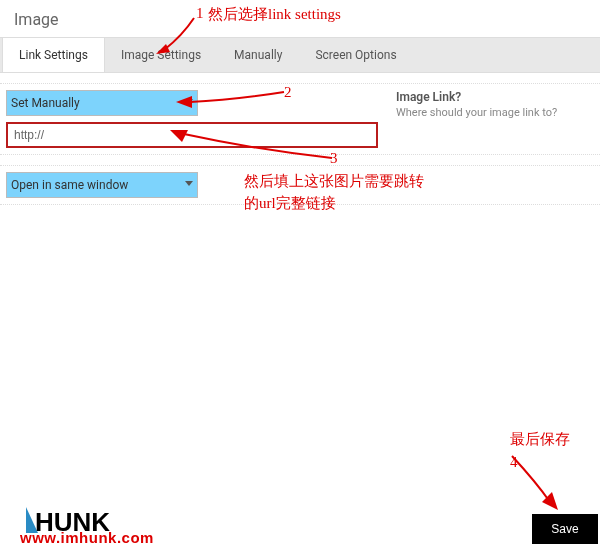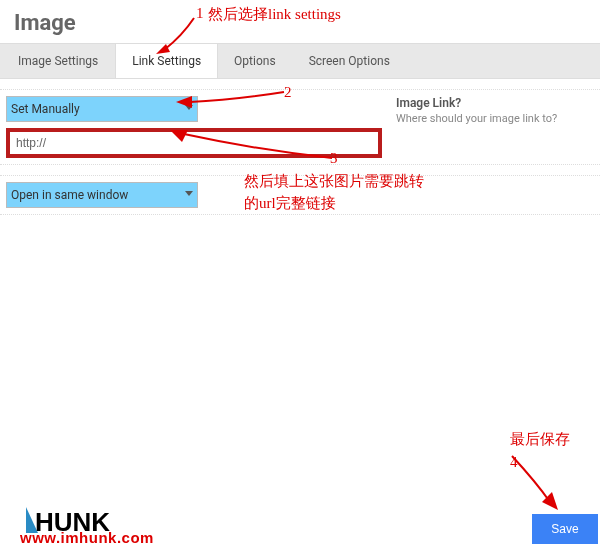--- a/index.html
+++ b/index.html
@@ -1,47 +1,47 @@
 <!DOCTYPE html>
 <html><head>
 <meta charset="utf-8">
 <style>
 html,body{margin:0;padding:0;font-family:-apple-system,BlinkMacSystemFont,"Segoe UI",Roboto,Arial,sans-serif;font-size:13px;color:#444;background:#fff}
 .page{position:relative;width:600px;height:546px;overflow:hidden}
-.header{padding:10px 14px 8px;font-size:22px;color:#666;font-weight:700}
+.header{padding:10px 14px 8px;font-size:16px;color:#666;font-weight:400}
 .tabs{display:flex;background:#e8e8e8;border-top:1px solid #ddd;border-bottom:1px solid #ddd;padding:0 2px}
 .tab{padding:10px 16px;font-size:12px;color:#555;cursor:pointer;border-right:1px solid transparent}
 .tab.active{background:#fff;border-left:1px solid #ddd;border-right:1px solid #ddd;color:#333}
 .panel{padding:10px 0 0 0}
 .row{display:flex;border-top:1px dotted #ddd;border-bottom:1px dotted #ddd;padding:6px 6px;margin-bottom:10px}
 .row .left{width:380px}
 .row .right{flex:1;padding-left:10px;font-size:12px}
 .row .right .lbl{font-weight:600;color:#555;margin-bottom:2px}
 .row .right .desc{color:#888;font-size:11px}
 .select{width:168px;height:24px;border:1px solid #bbb;padding:0 18px 0 4px;background:#7dd3fc;position:relative;display:flex;align-items:center;font-size:12px;color:#333}
 .select .tri{position:absolute;right:4px;top:8px;width:0;height:0;border-left:4px solid transparent;border-right:4px solid transparent;border-top:5px solid #555}
-.input{width:356px;height:22px;border:4px solid #b91c1c;padding:0 6px;font-size:12px;color:#666}
-.save{position:absolute;right:2px;bottom:2px;width:66px;height:30px;background:#3b82f6;color:#fff;border:none;font-size:12px;display:flex;align-items:center;justify-content:center;cursor:pointer}
+.input{width:356px;height:22px;border:2px solid #b91c1c;padding:0 6px;font-size:12px;color:#666}
+.save{position:absolute;right:2px;bottom:2px;width:66px;height:30px;background:#000000;color:#fff;border:none;font-size:12px;display:flex;align-items:center;justify-content:center;cursor:pointer}
 .annot{position:absolute;color:#d00;font-family:SimSun,"Microsoft YaHei",serif;font-size:15px;pointer-events:none;white-space:nowrap}
 .arrow{position:absolute;pointer-events:none}
 .logo{position:absolute;left:26px;bottom:12px;font-family:Impact,Arial Black,sans-serif;font-size:26px;font-weight:900;color:#000;letter-spacing:0;line-height:0.9}
 .logo .tri-blue{display:inline-block;width:0;height:0;border-bottom:26px solid #2a8bc4;border-right:12px solid transparent;margin-right:-3px;vertical-align:-2px}
 .link{position:absolute;left:20px;bottom:0;color:#d00;font-weight:700;font-size:15px;font-family:Arial,sans-serif;letter-spacing:0.5px}
 </style>
 </head>
 <body>
 
 <div class="page">
 
   <div class="header">Image</div>
 
   <div class="tabs">
+    <div class="tab active">Link Settings</div>
     <div class="tab">Image Settings</div>
-    <div class="tab active">Link Settings</div>
-    <div class="tab">Options</div>
+    <div class="tab">Manually</div>
     <div class="tab">Screen Options</div>
   </div>
 
   <div class="panel">
 
     <div class="row">
       <div class="left">
         <div class="select">
           <span>Set Manually</span>
           <span class="tri"></span>

